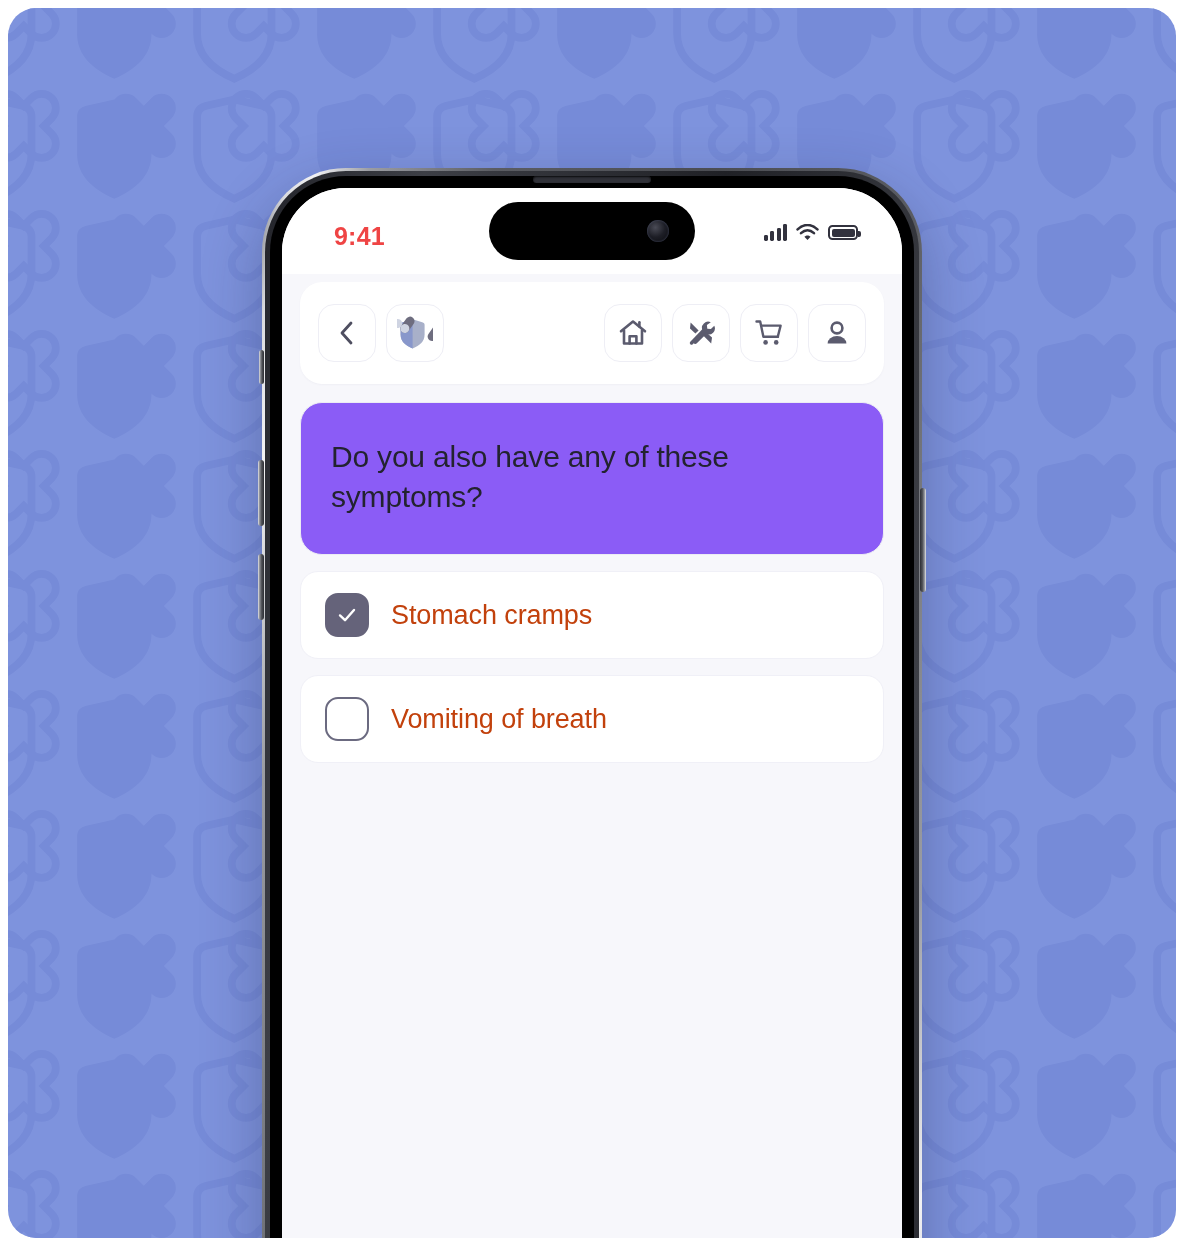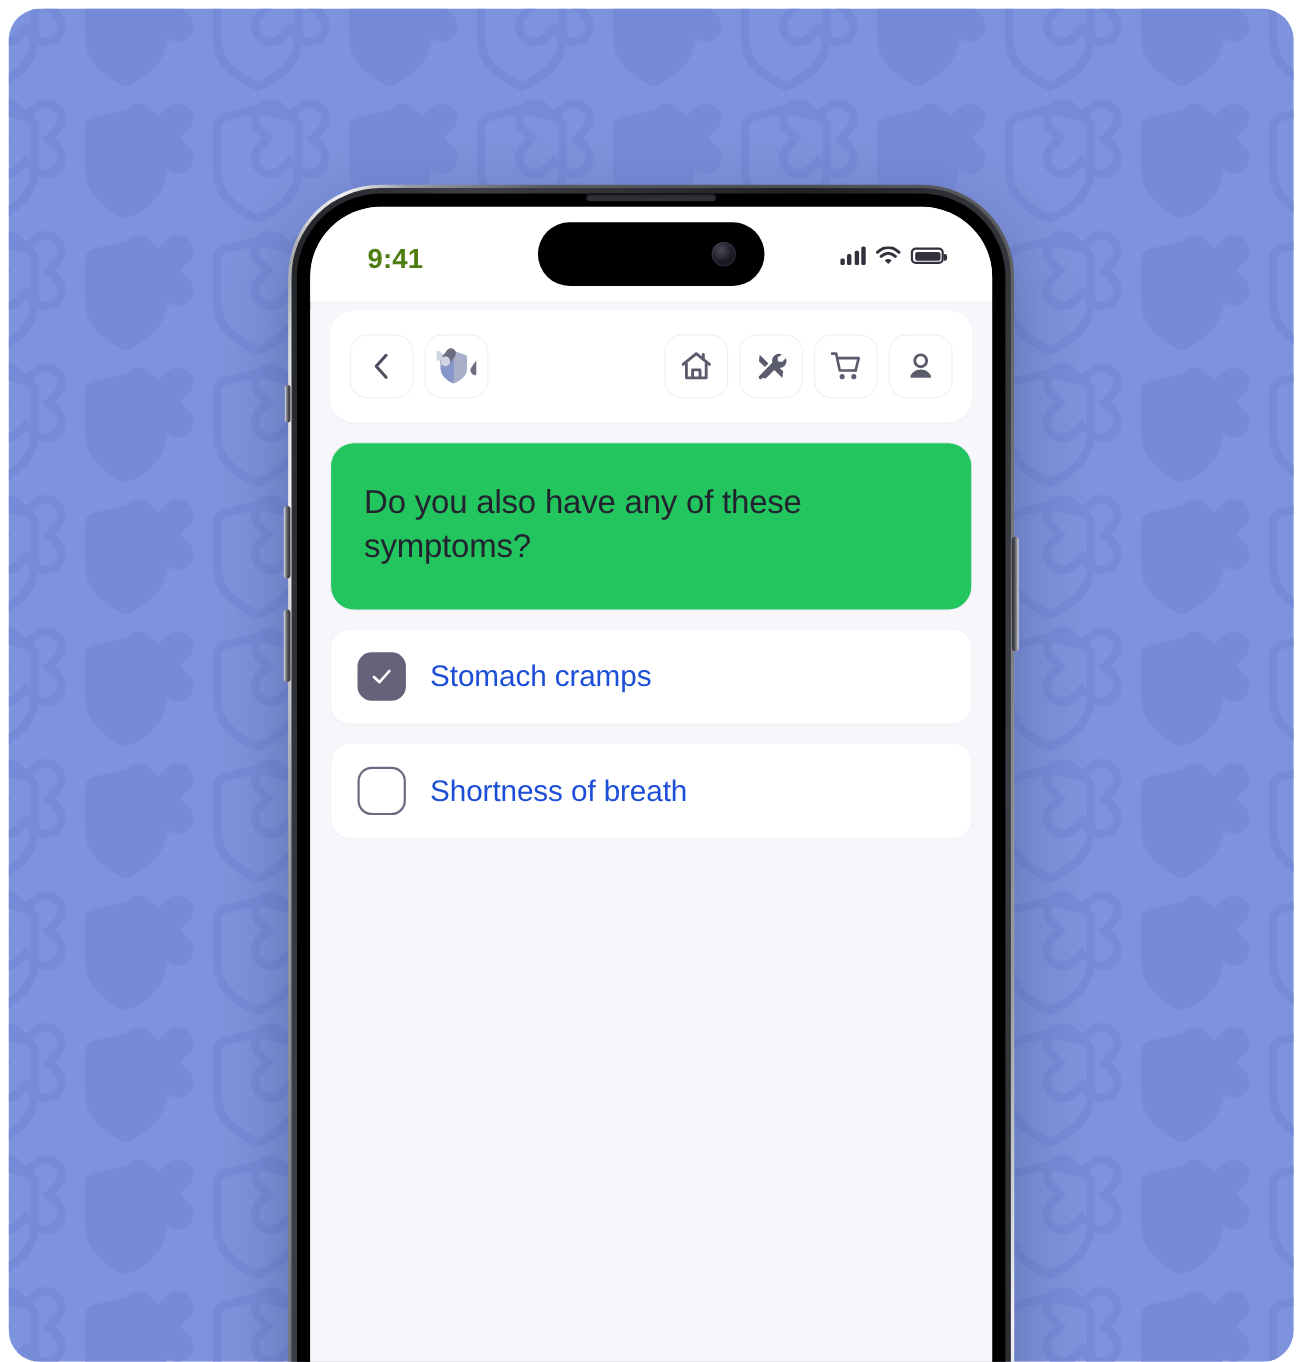--- a/index.html
+++ b/index.html
@@ -113,21 +113,21 @@
     position: relative;
     height: 86px;
     background: #ffffff;
   }
   .sb-time {
     position: absolute;
     left: 52px;
     top: 34px;
     font-size: 25px;
     font-weight: bold;
-    color: #4d7c0f;
+    color: #ef4444;
     letter-spacing: .2px;
   }
   .dynamic-island {
     position: absolute;
     left: 50%;
     transform: translateX(-50%);
     top: 14px;
     width: 206px;
     height: 58px;
     border-radius: 29px;
@@ -209,21 +209,21 @@
     border: 1px solid #eeeef5;
     display: flex;
     align-items: center;
     justify-content: center;
     flex: 0 0 auto;
   }
   .icon-btn svg { display: block; }
 
   .question-card {
     margin-top: 18px;
-    background: #22c55e;
+    background: #8b5cf6;
     border: 1px solid #ececf4;
     border-radius: 22px;
     padding: 34px 30px 38px 30px;
   }
   .question-text {
     font-size: 30px;
     line-height: 1.32;
     color: #23232f;
     font-weight: normal;
     letter-spacing: -.2px;
@@ -252,21 +252,21 @@
     background: #ffffff;
     border: 2px solid #6b6a80;
   }
   .checkbox.on {
     background: #65637a;
     border: 2px solid #65637a;
   }
   .checkbox.on svg { display: block; }
   .option-label {
     font-size: 27px;
-    color: #1d4ed8;
+    color: #c2410c;
     letter-spacing: -.1px;
   }
 </style>
 </head>
 <body>
 
 <div id="canvas">
 
   <div id="backdrop">
     <svg id="pattern" viewBox="0 0 1300 1330" xmlns="http://www.w3.org/2000/svg">
@@ -416,19 +416,19 @@
               <path d="M4 11.4 L9 16.2 L18 6" fill="none" stroke="#ffffff" stroke-width="2.4" stroke-linecap="round" stroke-linejoin="round"></path>
             </svg>
           </span>
           <span class="option-label">Stomach cramps</span>
         </div>
 
 
 
         <div class="option-row">
           <span class="checkbox off"></span>
-          <span class="option-label">Shortness of breath</span>
+          <span class="option-label">Vomiting of breath</span>
         </div>
 
       </div>
     </div>
   </div>
 </div>
 
 </body></html>

